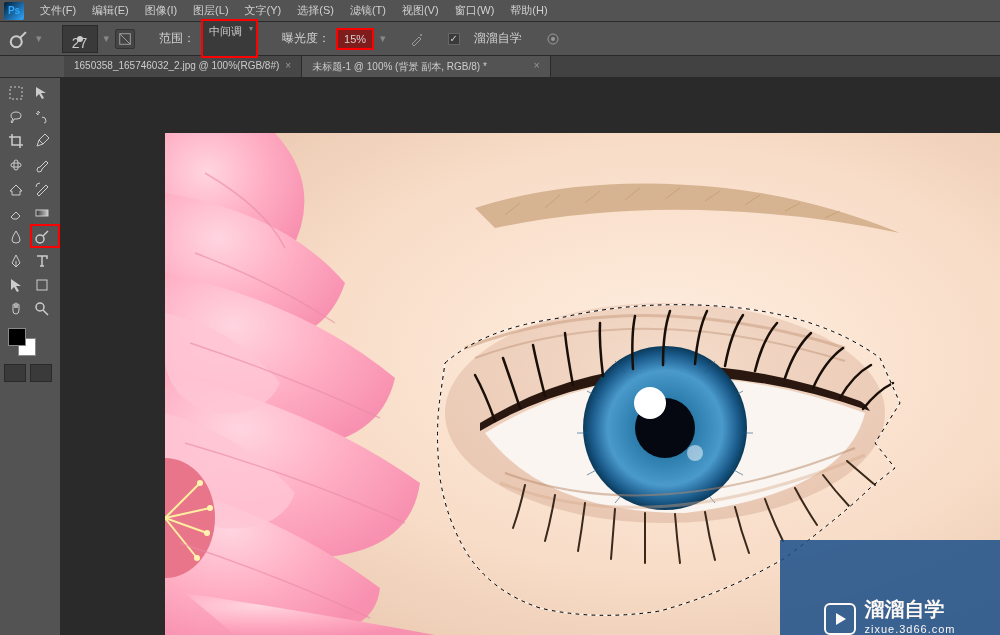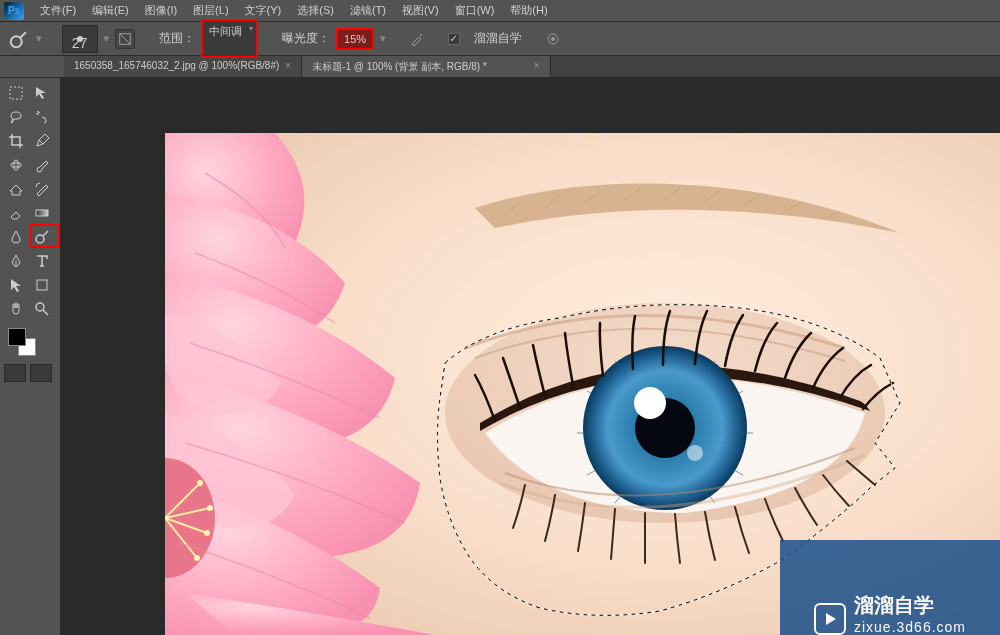--- a/index.html
+++ b/index.html
@@ -257,21 +257,21 @@
     }
     .wm-play {
       width: 0; height: 0;
       border-left: 10px solid #fff;
       border-top: 6px solid transparent;
       border-bottom: 6px solid transparent;
       margin-left: 2px;
     }
     .wm-text { color: #fff; display: flex; flex-direction: column; }
     .wm-title { font-size: 20px; font-weight: bold; }
-    .wm-url { font-size: 14px; letter-spacing: 1px; }
+    .wm-url { font-size: 11px; letter-spacing: 1px; }
     
     
     .red-highlight {
       border: 2px solid #ff0000;
       position: absolute;
       pointer-events: none;
     }
     
     
     .eye-image {

